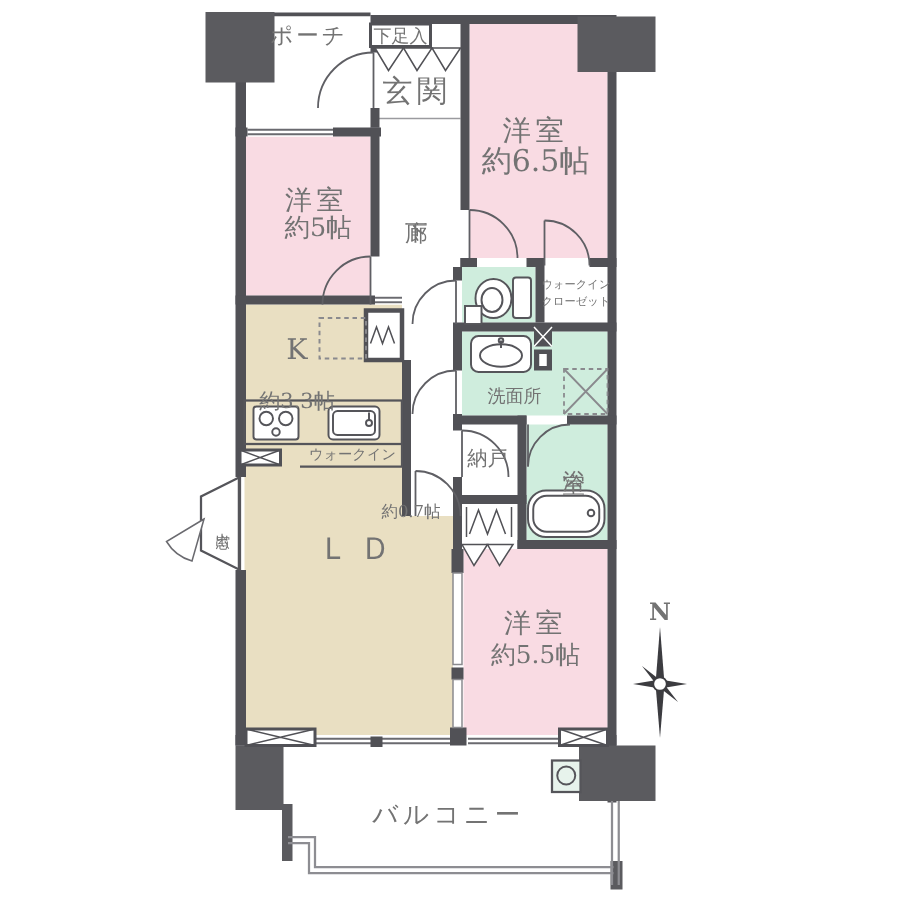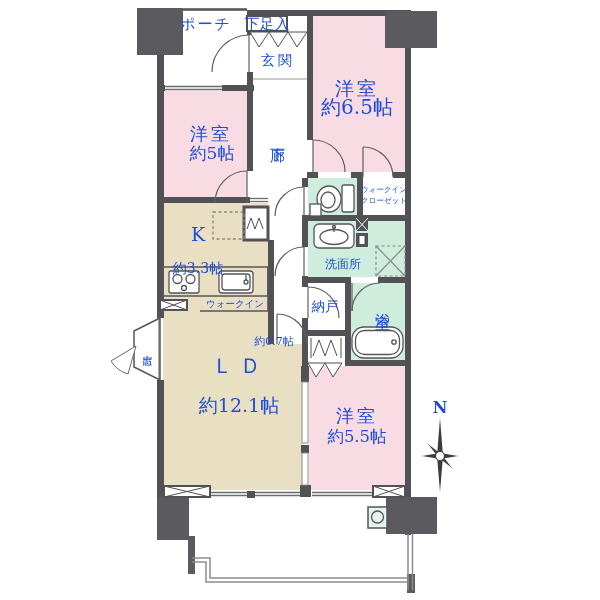--- a/index.html
+++ b/index.html
@@ -1,19 +1,19 @@
 <!DOCTYPE html>
 <html><head>
 <meta charset="utf-8">
 <style>
   html,body{margin:0;padding:0;background:#fff;}
   .stage{position:relative;width:600px;height:600px;background:#ffffff;overflow:hidden;
          font-family:"DejaVu Serif","Liberation Serif",serif;}
   .stage svg{position:absolute;left:0;top:0;}
-  .lbl{position:absolute;transform:translate(-50%,-50%);color:#1d4ed8;white-space:nowrap;
+  .lbl{position:absolute;transform:translate(-50%,-50%);color:#737373;white-space:nowrap;
        font-family:"DejaVu Serif","Liberation Serif",serif;line-height:1;}
   .v{writing-mode:vertical-rl;text-orientation:upright;letter-spacing:2px;}
   .bold{font-weight:bold;}
 </style>
 </head>
 <body>
 
 <div class="stage">
 <svg width="600" height="600" viewBox="0 0 600 600">
 
@@ -232,35 +232,35 @@
   <g fill="#3c3c40" stroke="none">
     <polygon points="440,418 443,456 440,492 437,456"></polygon>
     <polygon points="422,456 440,453 458,456 440,459"></polygon>
     <polygon points="428,444 441.5,454.5 452,468 438.5,457.5"></polygon>
     <polygon points="452,444 441.5,454.5 428,468 438.5,457.5"></polygon>
     <circle cx="440" cy="456" r="4.5" fill="#ffffff" stroke="#3c3c40" stroke-width="1.2"></circle>
   </g>
 </svg>
 
   <div class="lbl" style="left:206px;top:24px;font-size:15px;letter-spacing:2px">ポーチ</div>
-  <div class="lbl" style="left:267px;top:23.5px;font-size:15px">下足入</div>
-  <div class="lbl" style="left:278px;top:60px;font-size:14px;letter-spacing:3px">玄関</div>
+  <div class="lbl" style="left:267px;top:23.5px;font-size:12px">下足入</div>
+  <div class="lbl" style="left:278px;top:60px;font-size:20px;letter-spacing:3px">玄関</div>
   <div class="lbl v" style="left:277px;top:137px;font-size:15px">廊下</div>
   <div class="lbl" style="left:357px;top:88px;font-size:19px;letter-spacing:3px">洋室</div>
   <div class="lbl" style="left:357px;top:107px;font-size:20px">約6.5帖</div>
   <div class="lbl" style="left:211px;top:134px;font-size:18px;letter-spacing:3px">洋室</div>
   <div class="lbl" style="left:212px;top:153px;font-size:17px">約5帖</div>
   <div class="lbl" style="left:384px;top:190px;font-size:7.5px">ウォークイン</div>
   <div class="lbl" style="left:384px;top:201px;font-size:7.5px">クローゼット</div>
   <div class="lbl" style="left:343px;top:264px;font-size:12px">洗面所</div>
   <div class="lbl" style="left:198px;top:234px;font-size:19px">K</div>
   <div class="lbl" style="left:198px;top:268px;font-size:14px">約3.3帖</div>
   <div class="lbl" style="left:235px;top:304px;font-size:9.5px">ウォークイン</div>
   <div class="lbl" style="left:325px;top:307px;font-size:13.5px">納戸</div>
   <div class="lbl" style="left:274px;top:341px;font-size:11px">約0.7帖</div>
   <div class="lbl v" style="left:382px;top:303px;font-size:15px">浴室</div>
   <div class="lbl" style="left:240px;top:366px;font-size:21px;letter-spacing:7px">ＬＤ</div>
-  <div class="lbl" style="left:239px;top:405px;font-size:19px">約12.1帖</div>
   <div class="lbl" style="left:357px;top:416px;font-size:18px;letter-spacing:3px">洋室</div>
   <div class="lbl" style="left:357px;top:437px;font-size:16.5px">約5.5帖</div>
+  <div class="lbl" style="left:299px;top:544px;font-size:17px;letter-spacing:3px">バルコニー</div>
   <div class="lbl v" style="left:147px;top:348px;font-size:10px;letter-spacing:1px">出窓</div>
   <div class="lbl bold" style="left:440px;top:408px;font-size:16px">N</div>
 </div>
 
 </body></html>

